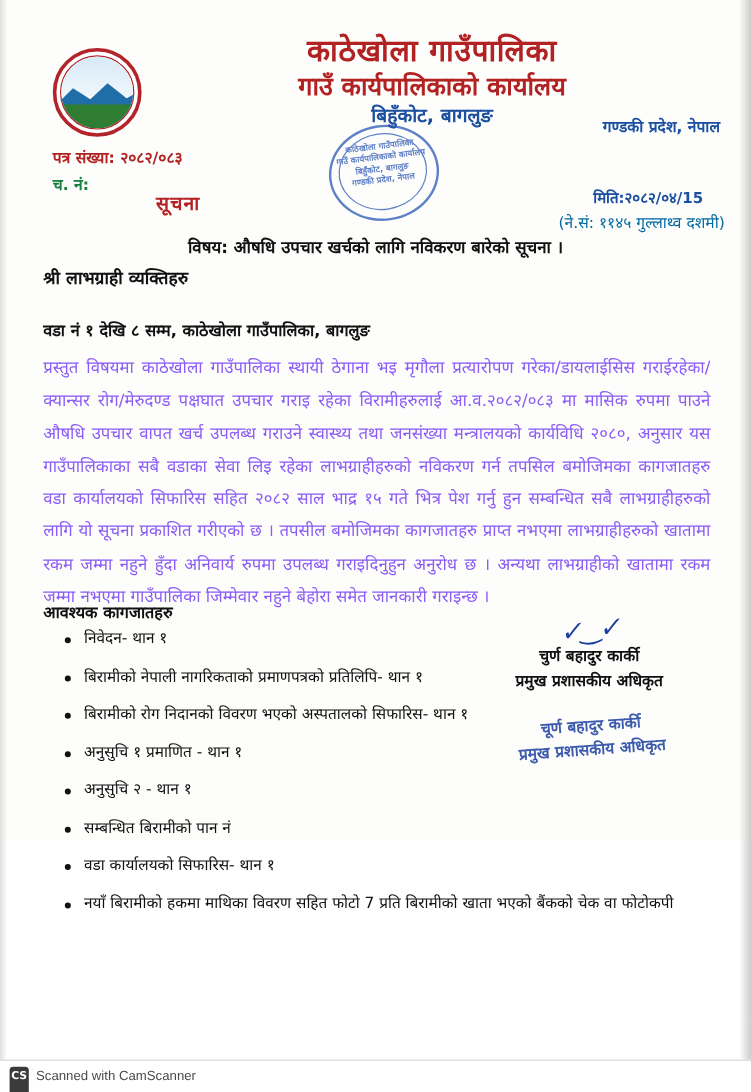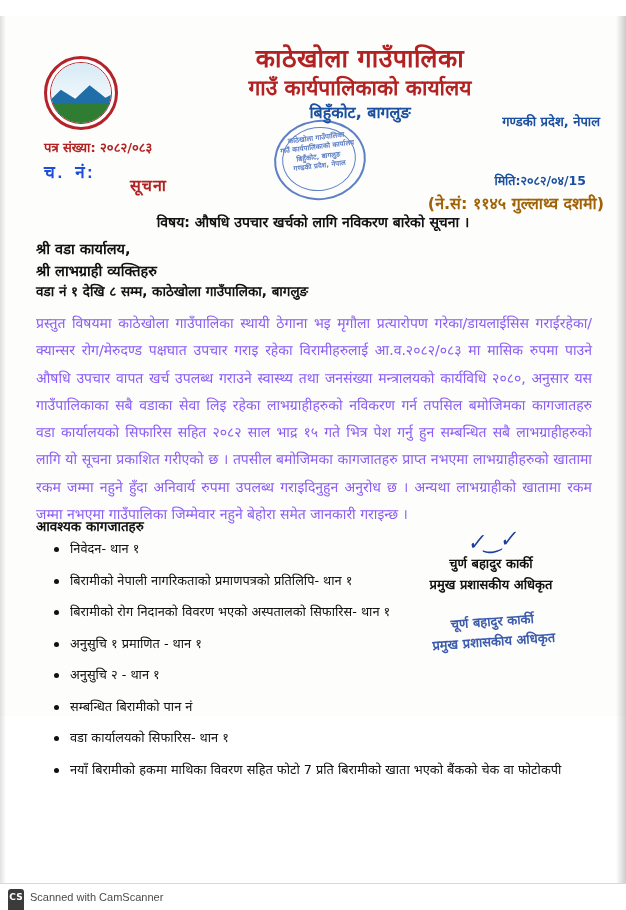--- a/index.html
+++ b/index.html
@@ -12,21 +12,21 @@
   }
   .page {
     position: relative;
     width: 626px;
     height: 910px;
     background: #ffffff;
     overflow: hidden;
   }
   .sheet {
     position: absolute;
-    left: 0; top: 16px;
+    left: 0; top: 0;
     width: 626px;
     height: 700px;
     background: #fdfdfb;
   }
   
   .header {
     position: absolute;
     left: 0; top: 20px;
     width: 626px;
     height: 100px;
@@ -125,46 +125,45 @@
   .patra {
     position: absolute;
     left: 44px; top: 0;
     font-size: 13px;
     font-weight: bold;
     color: #b22222;
   }
   .chalani {
     position: absolute;
     left: 44px; top: 22px;
-    font-size: 17px;
-    font-weight: bold;
-    color: #1d4ed8;
-    font-family: Liberation Mono, monospace;
+    font-size: 13px;
+    font-weight: bold;
+    color: #15803d;
   }
   .suchana {
     position: absolute;
     left: 130px; top: 36px;
     font-size: 16px;
     font-weight: bold;
     color: #b22222;
     letter-spacing: 1px;
   }
   .miti {
     position: absolute;
     right: 40px; top: 34px;
     font-size: 12.5px;
     font-weight: bold;
     color: #1b4fa0;
   }
   .nesa {
     position: absolute;
     right: 22px; top: 54px;
-    font-size: 16px;
-    font-weight: bold;
-    color: #a16207;
+    font-size: 13px;
+    font-weight: normal;
+    color: #0369a1;
   }
   
   .stamp {
     position: absolute;
     left: 266px;
     top: 96px;
     width: 104px;
     height: 92px;
     opacity: 0.75;
   }
@@ -398,21 +397,20 @@
         <div>काठेखोला गाउँपालिका</div>
         <div>गाउँ कार्यपालिकाको कार्यालय</div>
         <div>बिहुँकोट, बागलुङ</div>
         <div>गण्डकी प्रदेश, नेपाल</div>
       </div>
     </div>
 
     <div class="subject">विषय: औषधि उपचार खर्चको लागि नविकरण बारेको सूचना ।</div>
 
     <div class="addr">
-      <div>श्री वडा कार्यालय,</div>
       <div>श्री लाभग्राही व्यक्तिहरु</div>
     </div>
     <div class="wada">वडा नं १ देखि ८ सम्म, काठेखोला गाउँपालिका, बागलुङ</div>
 
     <div class="para">प्रस्तुत विषयमा काठेखोला गाउँपालिका स्थायी ठेगाना भइ मृगौला प्रत्यारोपण गरेका/डायलाईसिस गराईरहेका/क्यान्सर रोग/मेरुदण्ड पक्षघात उपचार गराइ रहेका विरामीहरुलाई आ.व.२०८२/०८३ मा मासिक रुपमा पाउने औषधि उपचार वापत खर्च उपलब्ध गराउने स्वास्थ्य तथा जनसंख्या मन्त्रालयको कार्यविधि २०८०, अनुसार यस गाउँपालिकाका सबै वडाका सेवा लिइ रहेका लाभग्राहीहरुको नविकरण गर्न तपसिल बमोजिमका कागजातहरु वडा कार्यालयको सिफारिस सहित २०८२ साल भाद्र १५ गते भित्र पेश गर्नु हुन सम्बन्धित सबै लाभग्राहीहरुको लागि यो सूचना प्रकाशित गरीएको छ । तपसील बमोजिमका कागजातहरु प्राप्त नभएमा लाभग्राहीहरुको खातामा रकम जम्मा नहुने हुँदा अनिवार्य रुपमा उपलब्ध गराइदिनुहुन अनुरोध छ । अन्यथा लाभग्राहीको खातामा रकम जम्मा नभएमा गाउँपालिका जिम्मेवार नहुने बेहोरा समेत जानकारी गराइन्छ ।</div>
 
     <div class="docs-title">आवश्यक कागजातहरु</div>
     <ul class="docs">
       <li>निवेदन- थान १</li>
       <li>बिरामीको नेपाली नागरिकताको प्रमाणपत्रको प्रतिलिपि- थान १</li>

